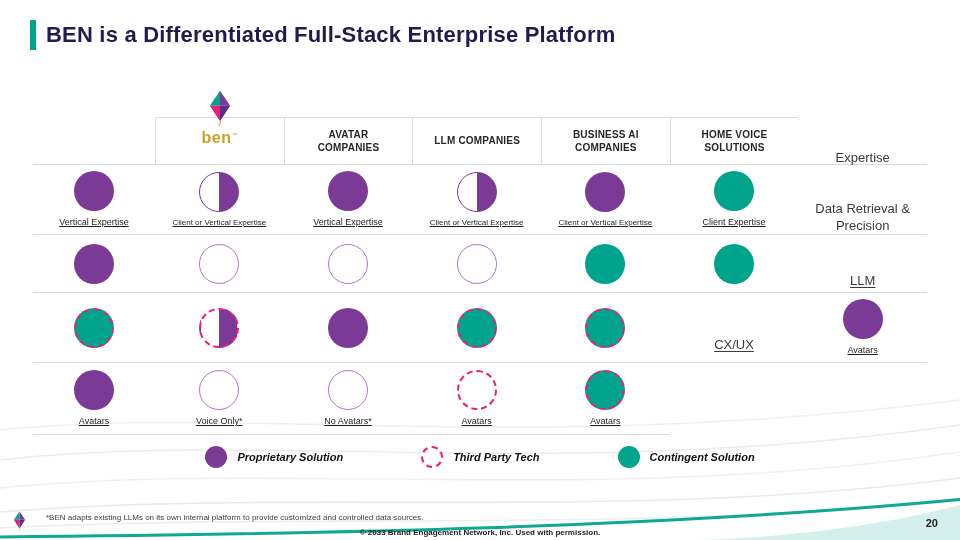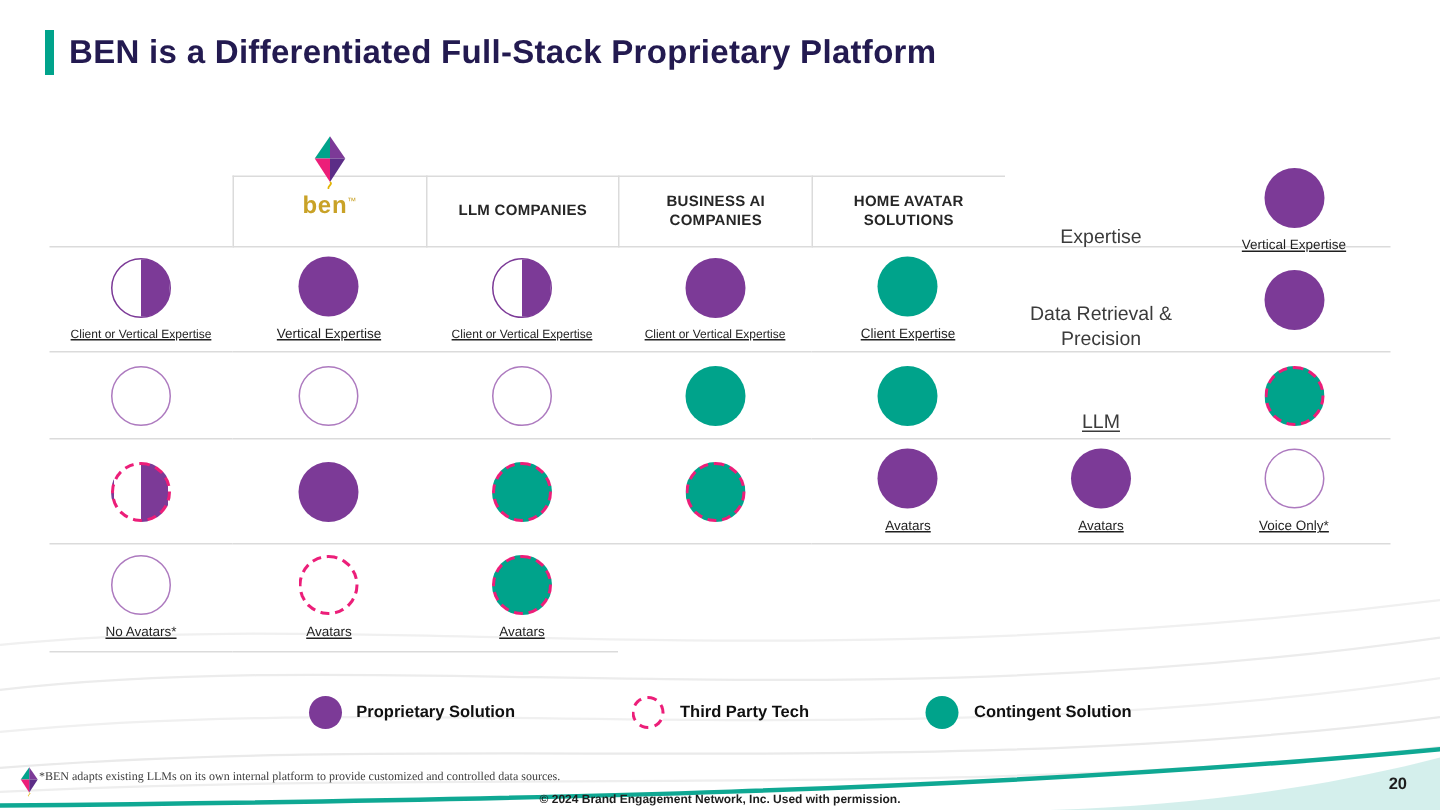--- a/index.html
+++ b/index.html
@@ -63,29 +63,29 @@
 
   .caption{
     font-size:9px; color:#1f1f1f; margin-top:6px; text-align:center; line-height:1.15;
     max-width:126px;
     text-decoration:underline;
   }
   .caption.small{font-size:8px;}
 
   
   #legend{
-    position:absolute; top:464px; left:0; right:0;
-    display:flex; justify-content:center; gap:78px; 
+    position:absolute; top:446px; left:0; right:0;
+    display:flex; justify-content:center; gap:78px; font-style:italic;
   }
   .legend-item{display:flex; align-items:center; gap:10px;}
   .legend-mark{width:22px; height:22px; border-radius:50%; flex:none;}
   .legend-label{font-size:11px; font-weight:700; color:#101010;}
 
   
-  .footnote{position:absolute; left:26px; top:513px; font-size:8px; color:#3c3c3c;font-family:Liberation Serif, serif;}
+  .footnote{position:absolute; left:46px; top:513px; font-size:8px; color:#3c3c3c;}
   .copyright{position:absolute; left:0; width:100%; top:528px; text-align:center;
     font-size:8px; font-weight:700; color:#1e1e1e;}
   .page-number{position:absolute; right:22px; top:517px; font-size:11px; font-weight:700; color:#1e1e1e;}
   .corner-logo{position:absolute; left:12px; top:511px;}
 </style>
 </head>
 <body>
 
 <div class="slide">
 
@@ -94,43 +94,46 @@
     <path d="M0 460 C 260 430 560 482 960 425" stroke="#ececec" fill="none" stroke-width="1.5"></path>
     <path d="M0 488 C 280 460 600 506 960 452" stroke="#f0f0f0" fill="none" stroke-width="1.5"></path>
     <path d="M0 512 C 300 488 620 522 960 478" stroke="#eaeaea" fill="none" stroke-width="1.5"></path>
     <path d="M0 528 C 320 512 640 534 960 498" stroke="#eeeeee" fill="none" stroke-width="1.5"></path>
     <path d="M700 540 C 790 537 880 526 960 505 L960 540 Z" fill="#0FA893" opacity="0.18"></path>
     <path d="M-5 537 C 320 534 660 528 965 499" stroke="#0FA893" stroke-width="3" fill="none"></path>
   </svg>
 
   <div class="title-wrap">
     <div class="title-bar"></div>
-    <h1 class="title">BEN is a Differentiated Full-Stack Proprietary Platform</h1>
+    <h1 class="title">BEN is a Differentiated Full-Stack Enterprise Platform</h1>
   </div>
 
   <div id="matrix">
       <div class="cell corner"></div>
       <div class="cell header-cell ben-cell">
         <svg class="kite" width="27" height="36" viewBox="0 0 34 46">
           <polygon points="17,1 4,20 17,20" fill="#00A38B"></polygon>
           <polygon points="17,1 30,20 17,20" fill="#7C3A97"></polygon>
           <polygon points="4,20 17,40 17,20" fill="#EC1E79"></polygon>
           <polygon points="30,20 17,40 17,20" fill="#5C2D87"></polygon>
           <path d="M17 40 C 20 42 14 44 16 46" stroke="#E3B505" stroke-width="1.5" fill="none"></path>
         </svg>
         <div class="ben-word"><span>ben</span><span class="tm">™</span></div>
       </div>
       <div class="cell header-cell">
+        <div class="header-label">AVATAR COMPANIES</div>
+      </div>
+      <div class="cell header-cell">
         <div class="header-label">LLM COMPANIES</div>
       </div>
       <div class="cell header-cell">
         <div class="header-label">BUSINESS AI COMPANIES</div>
       </div>
       <div class="cell header-cell">
-        <div class="header-label">HOME AVATAR SOLUTIONS</div>
+        <div class="header-label">HOME VOICE SOLUTIONS</div>
       </div>
       <div class="cell label-cell">
         <span class="row-label-text">Expertise</span>
       </div>
       <div class="cell circle-cell">
         <div class="circle c-purple"></div>
         <div class="caption">Vertical Expertise</div>
       </div>
       <div class="cell circle-cell">
         <div class="circle c-half"></div>
@@ -183,20 +186,23 @@
         <div class="circle c-half-dashed"></div>
       </div>
       <div class="cell circle-cell">
         <div class="circle c-purple"></div>
       </div>
       <div class="cell circle-cell">
         <div class="circle c-teal-dashed"></div>
       </div>
       <div class="cell circle-cell">
         <div class="circle c-teal-dashed"></div>
+      </div>
+      <div class="cell label-cell">
+        <span class="row-label-text underline">CX/UX</span>
       </div>
       <div class="cell circle-cell">
         <div class="circle c-purple"></div>
         <div class="caption">Avatars</div>
       </div>
       <div class="cell circle-cell">
         <div class="circle c-purple"></div>
         <div class="caption">Avatars</div>
       </div>
       <div class="cell circle-cell">
@@ -226,21 +232,21 @@
         <span class="legend-mark c-dashed"></span>
         <span class="legend-label">Third Party Tech</span>
       </div>
       <div class="legend-item">
         <span class="legend-mark c-teal"></span>
         <span class="legend-label">Contingent Solution</span>
       </div>
     </div>
 
   <div class="footnote">*BEN adapts existing LLMs on its own internal platform to provide customized and controlled data sources.</div>
-  <div class="copyright">© 2024 Brand Engagement Network, Inc. Used with permission.</div>
+  <div class="copyright">© 2033 Brand Engagement Network, Inc. Used with permission.</div>
   <div class="page-number">20</div>
 
   <div class="corner-logo">
     <svg width="15" height="20" viewBox="0 0 34 46">
       <polygon points="17,1 4,20 17,20" fill="#00A38B"></polygon>
       <polygon points="17,1 30,20 17,20" fill="#7C3A97"></polygon>
       <polygon points="4,20 17,40 17,20" fill="#EC1E79"></polygon>
       <polygon points="30,20 17,40 17,20" fill="#5C2D87"></polygon>
       <path d="M17 40 C 20 42 14 44 16 46" stroke="#E3B505" stroke-width="1.5" fill="none"></path>
     </svg>

